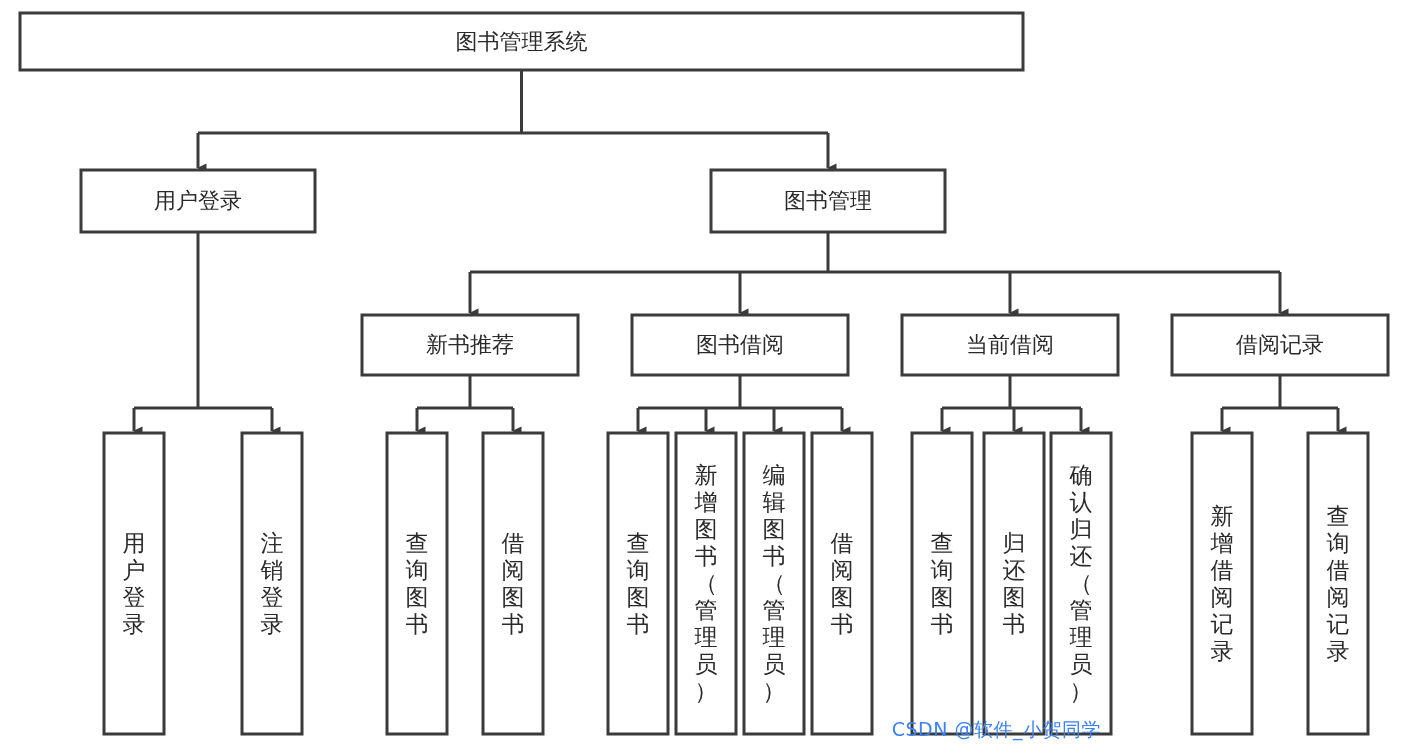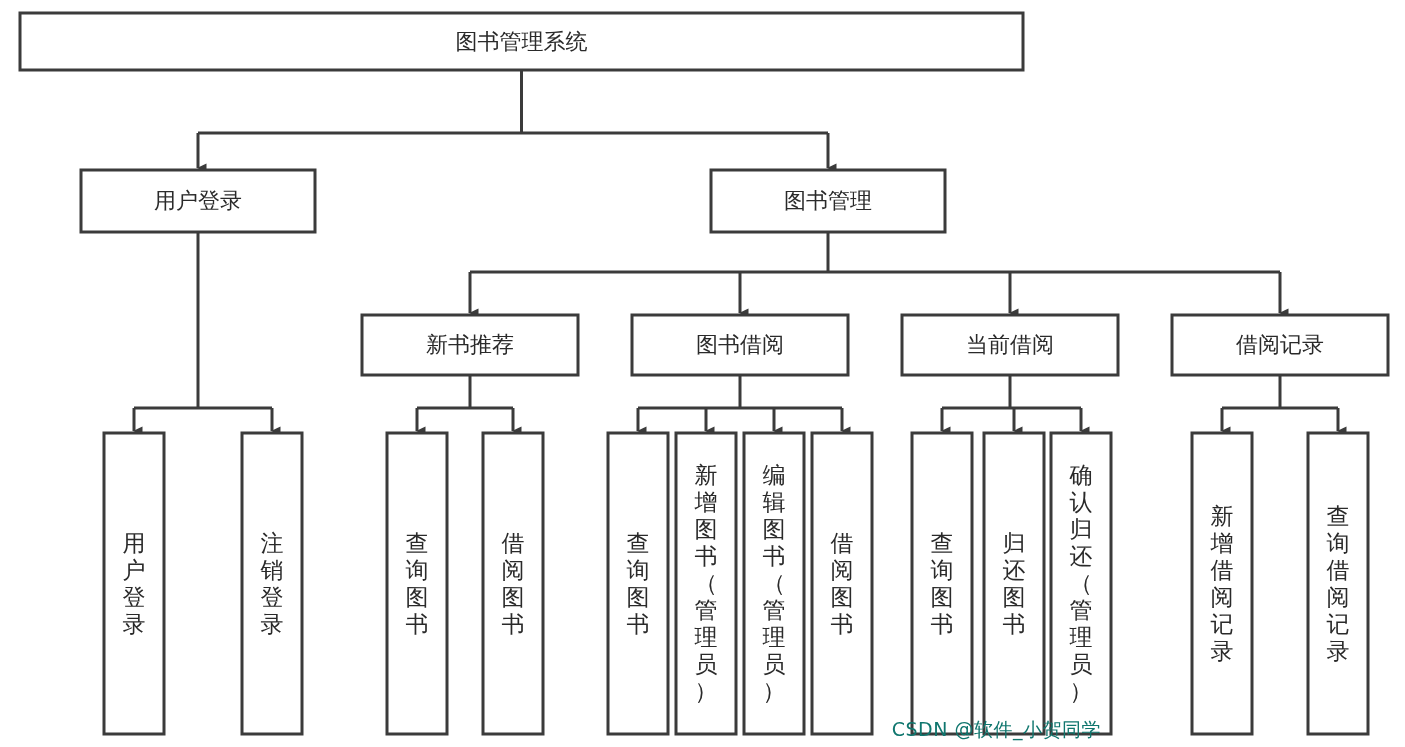--- a/index.html
+++ b/index.html
@@ -19,21 +19,21 @@
     font-family:"DejaVu Sans","Liberation Sans",sans-serif;
     font-size:22px;fill:#2a2a2a;text-anchor:middle;dominant-baseline:middle;
   }
   .leaf-char{
     font-family:"DejaVu Sans","Liberation Sans",sans-serif;
     font-size:23px;fill:#2a2a2a;text-anchor:middle;
   }
   .watermark{
     position:absolute;right:10px;bottom:4px;
     font-family:"DejaVu Sans","Liberation Sans",sans-serif;
-    font-size:19px;color:#0f766e;white-space:nowrap;
+    font-size:19px;color:#3b82f6;white-space:nowrap;
     letter-spacing:0.5px;user-select:none;
   }
 </style>
 </head>
 <body>
 
 <div id="diagram-root">
 
   <svg id="flow-svg" viewBox="0 0 1405 747" xmlns="http://www.w3.org/2000/svg">
     <defs>

